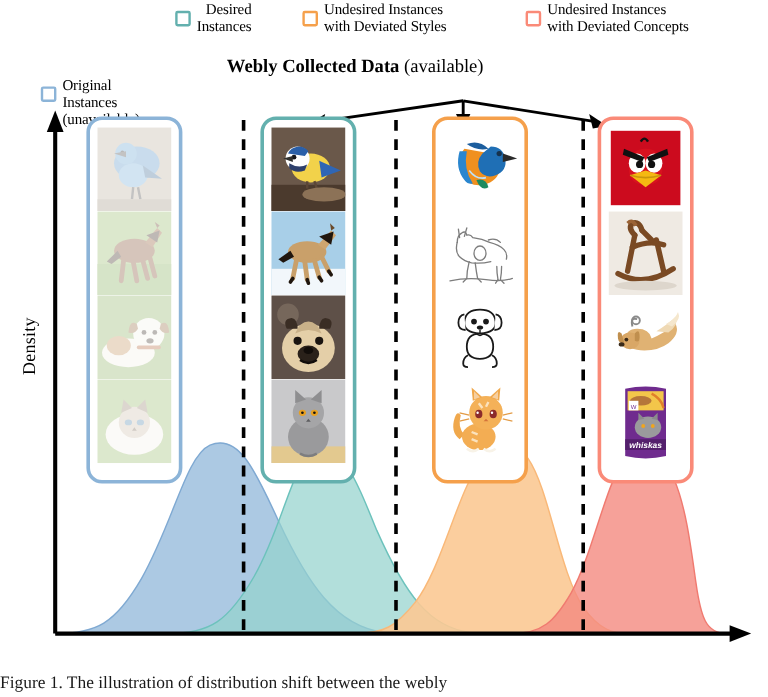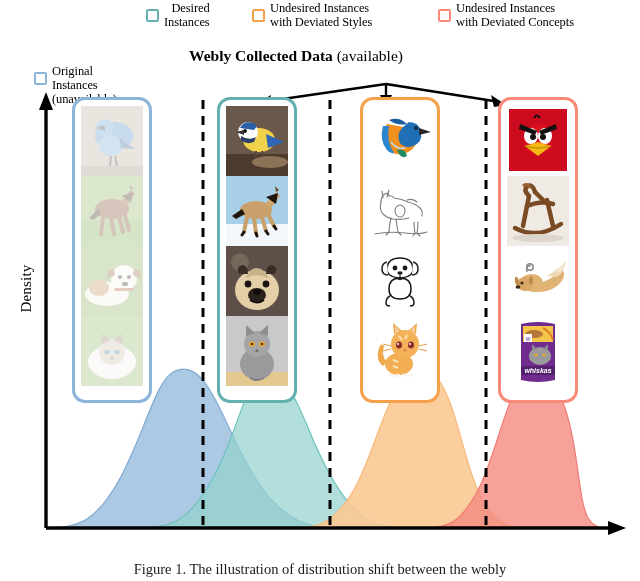--- a/index.html
+++ b/index.html
@@ -129,21 +129,21 @@
                   border: 3px solid #fa8a78; }
 
   .faded { opacity: 0.30; }
 
   
   #caption {
     position: absolute;
     left: 0;
     top: 560px;
     width: 640px;
-    text-align: center;
+    text-align: left;
     font-size: 14.5px;
     line-height: 18px;
     color: #1a1a1a;
     overflow: hidden;
     height: 21px;
   }
 </style>
 </head>
 <body>
 

